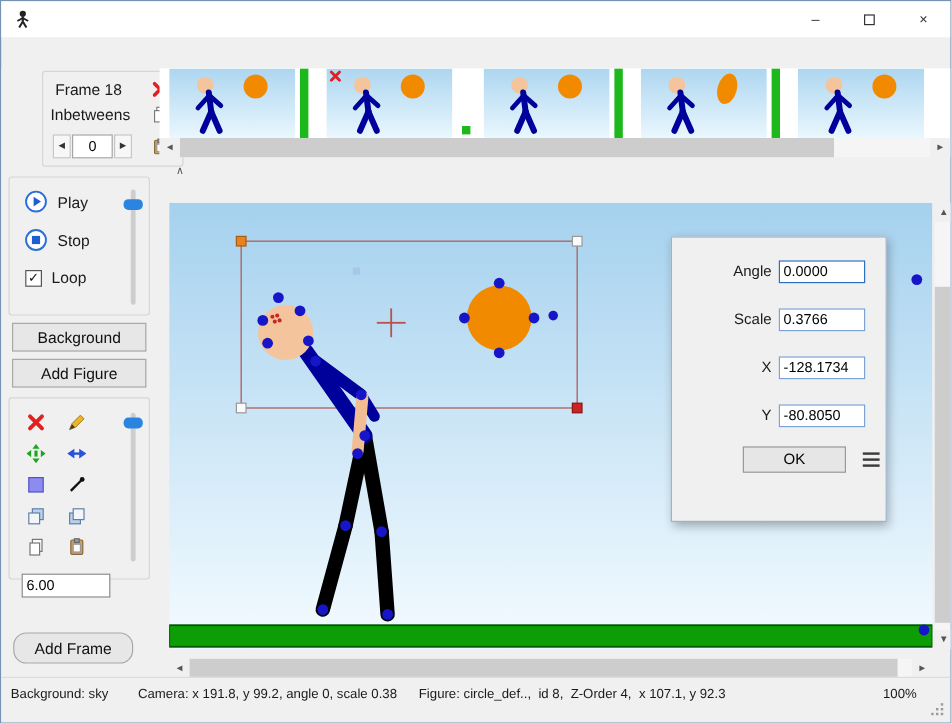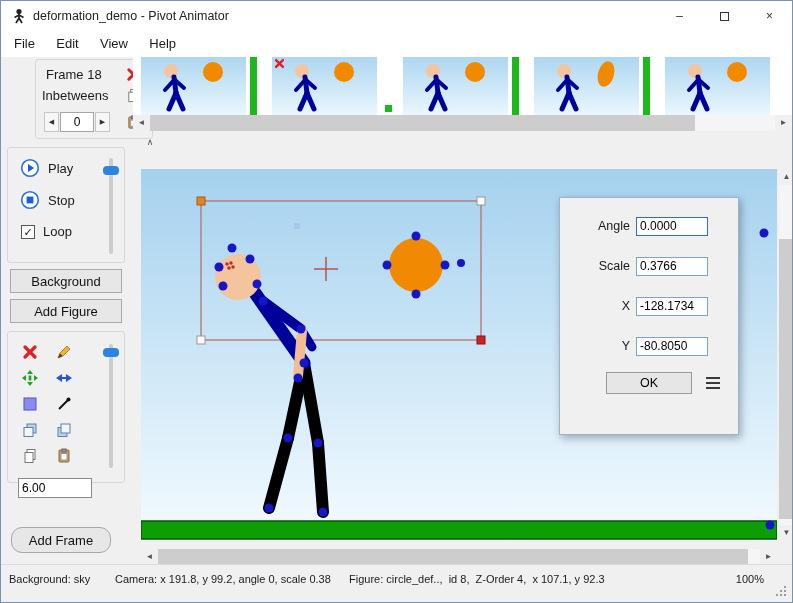--- a/index.html
+++ b/index.html
@@ -63,21 +63,21 @@
   .canvasWrap { position:absolute; left:8px; top:112px; width:636px; height:372px; }
   .vsb { position:absolute; left:646px; top:112px; width:15px; height:372px; background:#f5f5f5; }
   .vsb .sbBtn { width:15px; }
   .sbThumbV { position:absolute; left:0; width:15px; background:#cdcdcd; }
   .hsb { position:absolute; left:8px; top:492px; width:636px; height:16px; background:#f5f5f5; }
 
   
   .dialog { position:absolute; left:558px; top:196px; width:180px; height:238px; background:#f0f0f0; border:1px solid #99b4cc; box-shadow:2px 3px 8px rgba(0,0,0,0.3); z-index:50; }
   .dlgTitle { position:relative; height:24px; background:#fafafa; border-bottom:1px solid #d8d8d8; line-height:24px; padding-left:8px; font-size:12px; }
   .dlgClose { position:absolute; right:3px; top:3px; width:22px; height:17px; background:#d4483e; border:1px solid #a03028; color:#fff; font-size:10px; font-weight:bold; text-align:center; line-height:15px; }
-  .dlgBody { padding-top:8px; }
+  .dlgBody { padding-top:8px;padding-left:13px; }
   .dlgRow { display:flex; align-items:center; height:40px; }
   .dlgLabel { width:76px; text-align:right; padding-right:6px; font-size:12.5px; }
   .dlgInput { width:72px; height:19px; border:1px solid #7aa3d6; background:#fff; font-size:12px; padding:0 3px; font-family:"Liberation Sans",sans-serif; }
   .dlgRow:first-child .dlgInput { border-color:#2f6fc0; }
   .dlgActions { display:flex; align-items:center; padding-left:46px; margin-top:6px; }
   .dlgOk { width:86px; height:22px; border:1px solid #999; background:#e6e6e6; font-size:12.5px; font-family:"Liberation Sans",sans-serif; }
   .dlgMenu { margin-left:14px; display:flex; flex-direction:column; gap:3px; }
   .dlgMenu span { display:block; width:14px; height:2px; background:#3a3a3a; }
 
   
@@ -97,39 +97,27 @@
 
   <div class="titlebar">
     <svg class="appicon" width="16" height="16" viewBox="0 0 16 16">
       <circle cx="8" cy="3.5" r="2.6" fill="#222"></circle>
       <line x1="8" y1="6" x2="8" y2="10" stroke="#222" stroke-width="1.8"></line>
       <line x1="8" y1="7" x2="3.5" y2="9.5" stroke="#222" stroke-width="1.5"></line>
       <line x1="8" y1="7" x2="12.5" y2="9.5" stroke="#222" stroke-width="1.5"></line>
       <line x1="8" y1="10" x2="5" y2="15" stroke="#222" stroke-width="1.7"></line>
       <line x1="8" y1="10" x2="11" y2="15" stroke="#222" stroke-width="1.7"></line>
     </svg>
-    <span class="title">deformation_demo - Pivot Animator</span>
     <div class="wbtns">
       <div class="wbtn"><span>–</span></div>
       <div class="wbtn"><span class="maxbox"></span></div>
       <div class="wbtn"><span>×</span></div>
     </div>
   </div>
 
-  <div class="menubar">
-    
-      <span class="menuitem">File</span>
-    
-      <span class="menuitem">Edit</span>
-    
-      <span class="menuitem">View</span>
-    
-      <span class="menuitem">Help</span>
-    
-  </div>
 
   <div class="content">
 
     <div class="panel">
 
       <div class="grp g1">
         <span class="lbl" style="left:10px; top:7px;">Frame 18</span>
         <span class="iconbtn" style="left:88px; top:5px;">
           <svg width="15" height="15" viewBox="0 0 16 16">
               <path d="M3 3 L13 13 M13 3 L3 13" stroke="#e02020" stroke-width="3.2" stroke-linecap="round" fill="none"></path>

